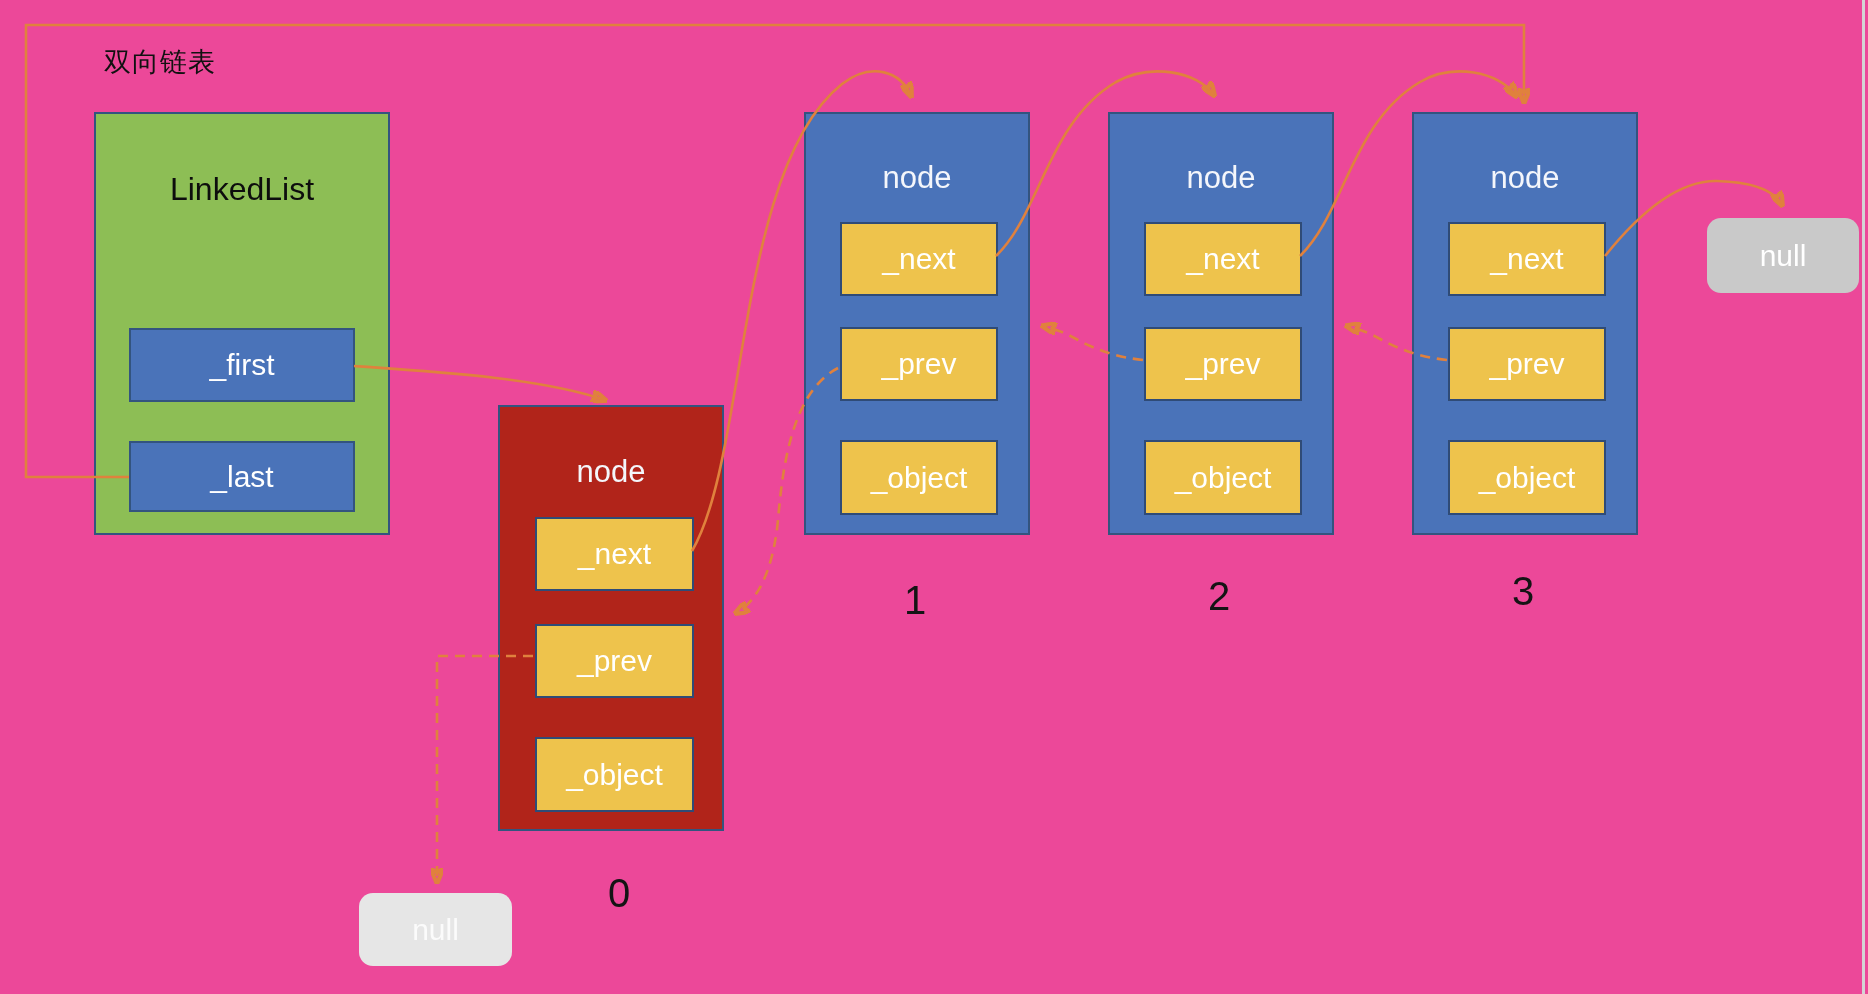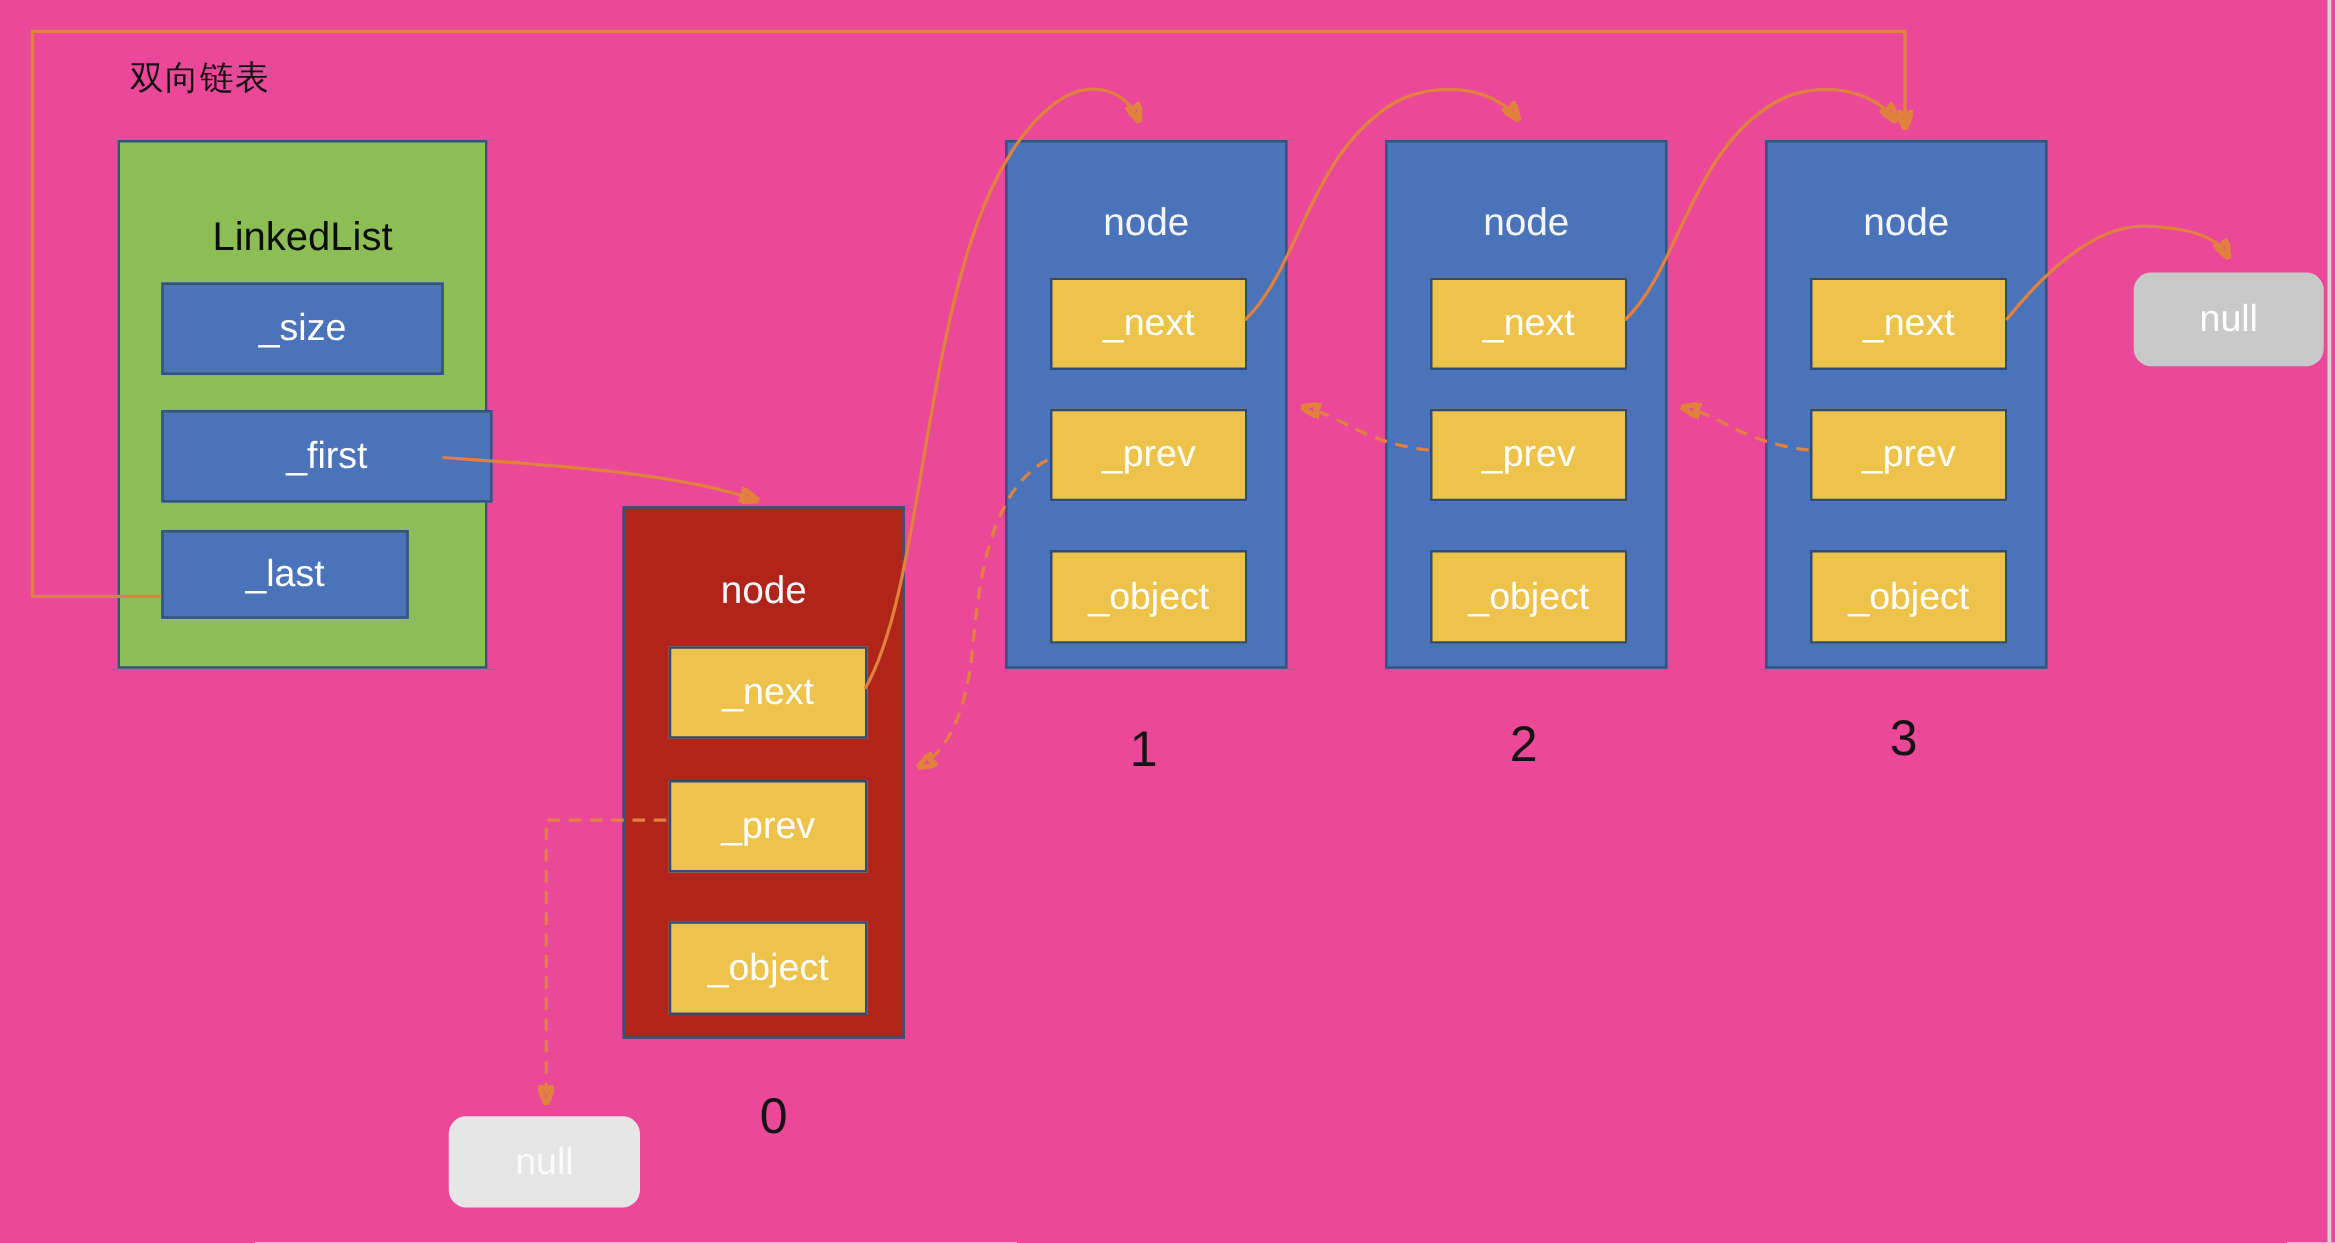--- a/index.html
+++ b/index.html
@@ -79,23 +79,22 @@
     <path class="dashed" d="M 533 656 L 437 656 L 437 882" marker-end="url(#ah)"></path>
     <path class="dashed" d="M 838 368 C 794 391 783 460 778 520 C 773 570 758 601 736 613" marker-end="url(#ah)"></path>
     <path class="dashed" d="M 1143 360 C 1115 357 1095 349 1078 340 C 1064 332 1052 328 1043 326" marker-end="url(#ah)"></path>
     <path class="dashed" d="M 1447 360 C 1419 357 1399 349 1382 340 C 1368 332 1356 328 1347 326" marker-end="url(#ah)"></path>
   </svg>
 
   <div class="diagram-title">双向链表</div>
 
   <div class="box ll-box">
     <div class="ll-title">LinkedList</div>
-    <div class="field blue-field" style="left:33px;top:112px;width:226px;height:74px;">_size</div>
-    <div class="field blue-field" style="left:33px;top:214px;width:265px;height:74px;">_first</div>
-    <div class="field blue-field" style="left:33px;top:310px;width:198px;height:71px;">_last</div>
+    <div class="field blue-field" style="left:33px;top:214px;width:226px;height:74px;">_first</div>
+    <div class="field blue-field" style="left:33px;top:327px;width:226px;height:71px;">_last</div>
   </div>
 
   <div class="box node-box node-red">
     <div class="node-title">node</div>
     <div class="field yellow-field f1">_next</div>
     <div class="field yellow-field f2">_prev</div>
     <div class="field yellow-field f3">_object</div>
   </div>
 
   <div class="box node-box node-1">

